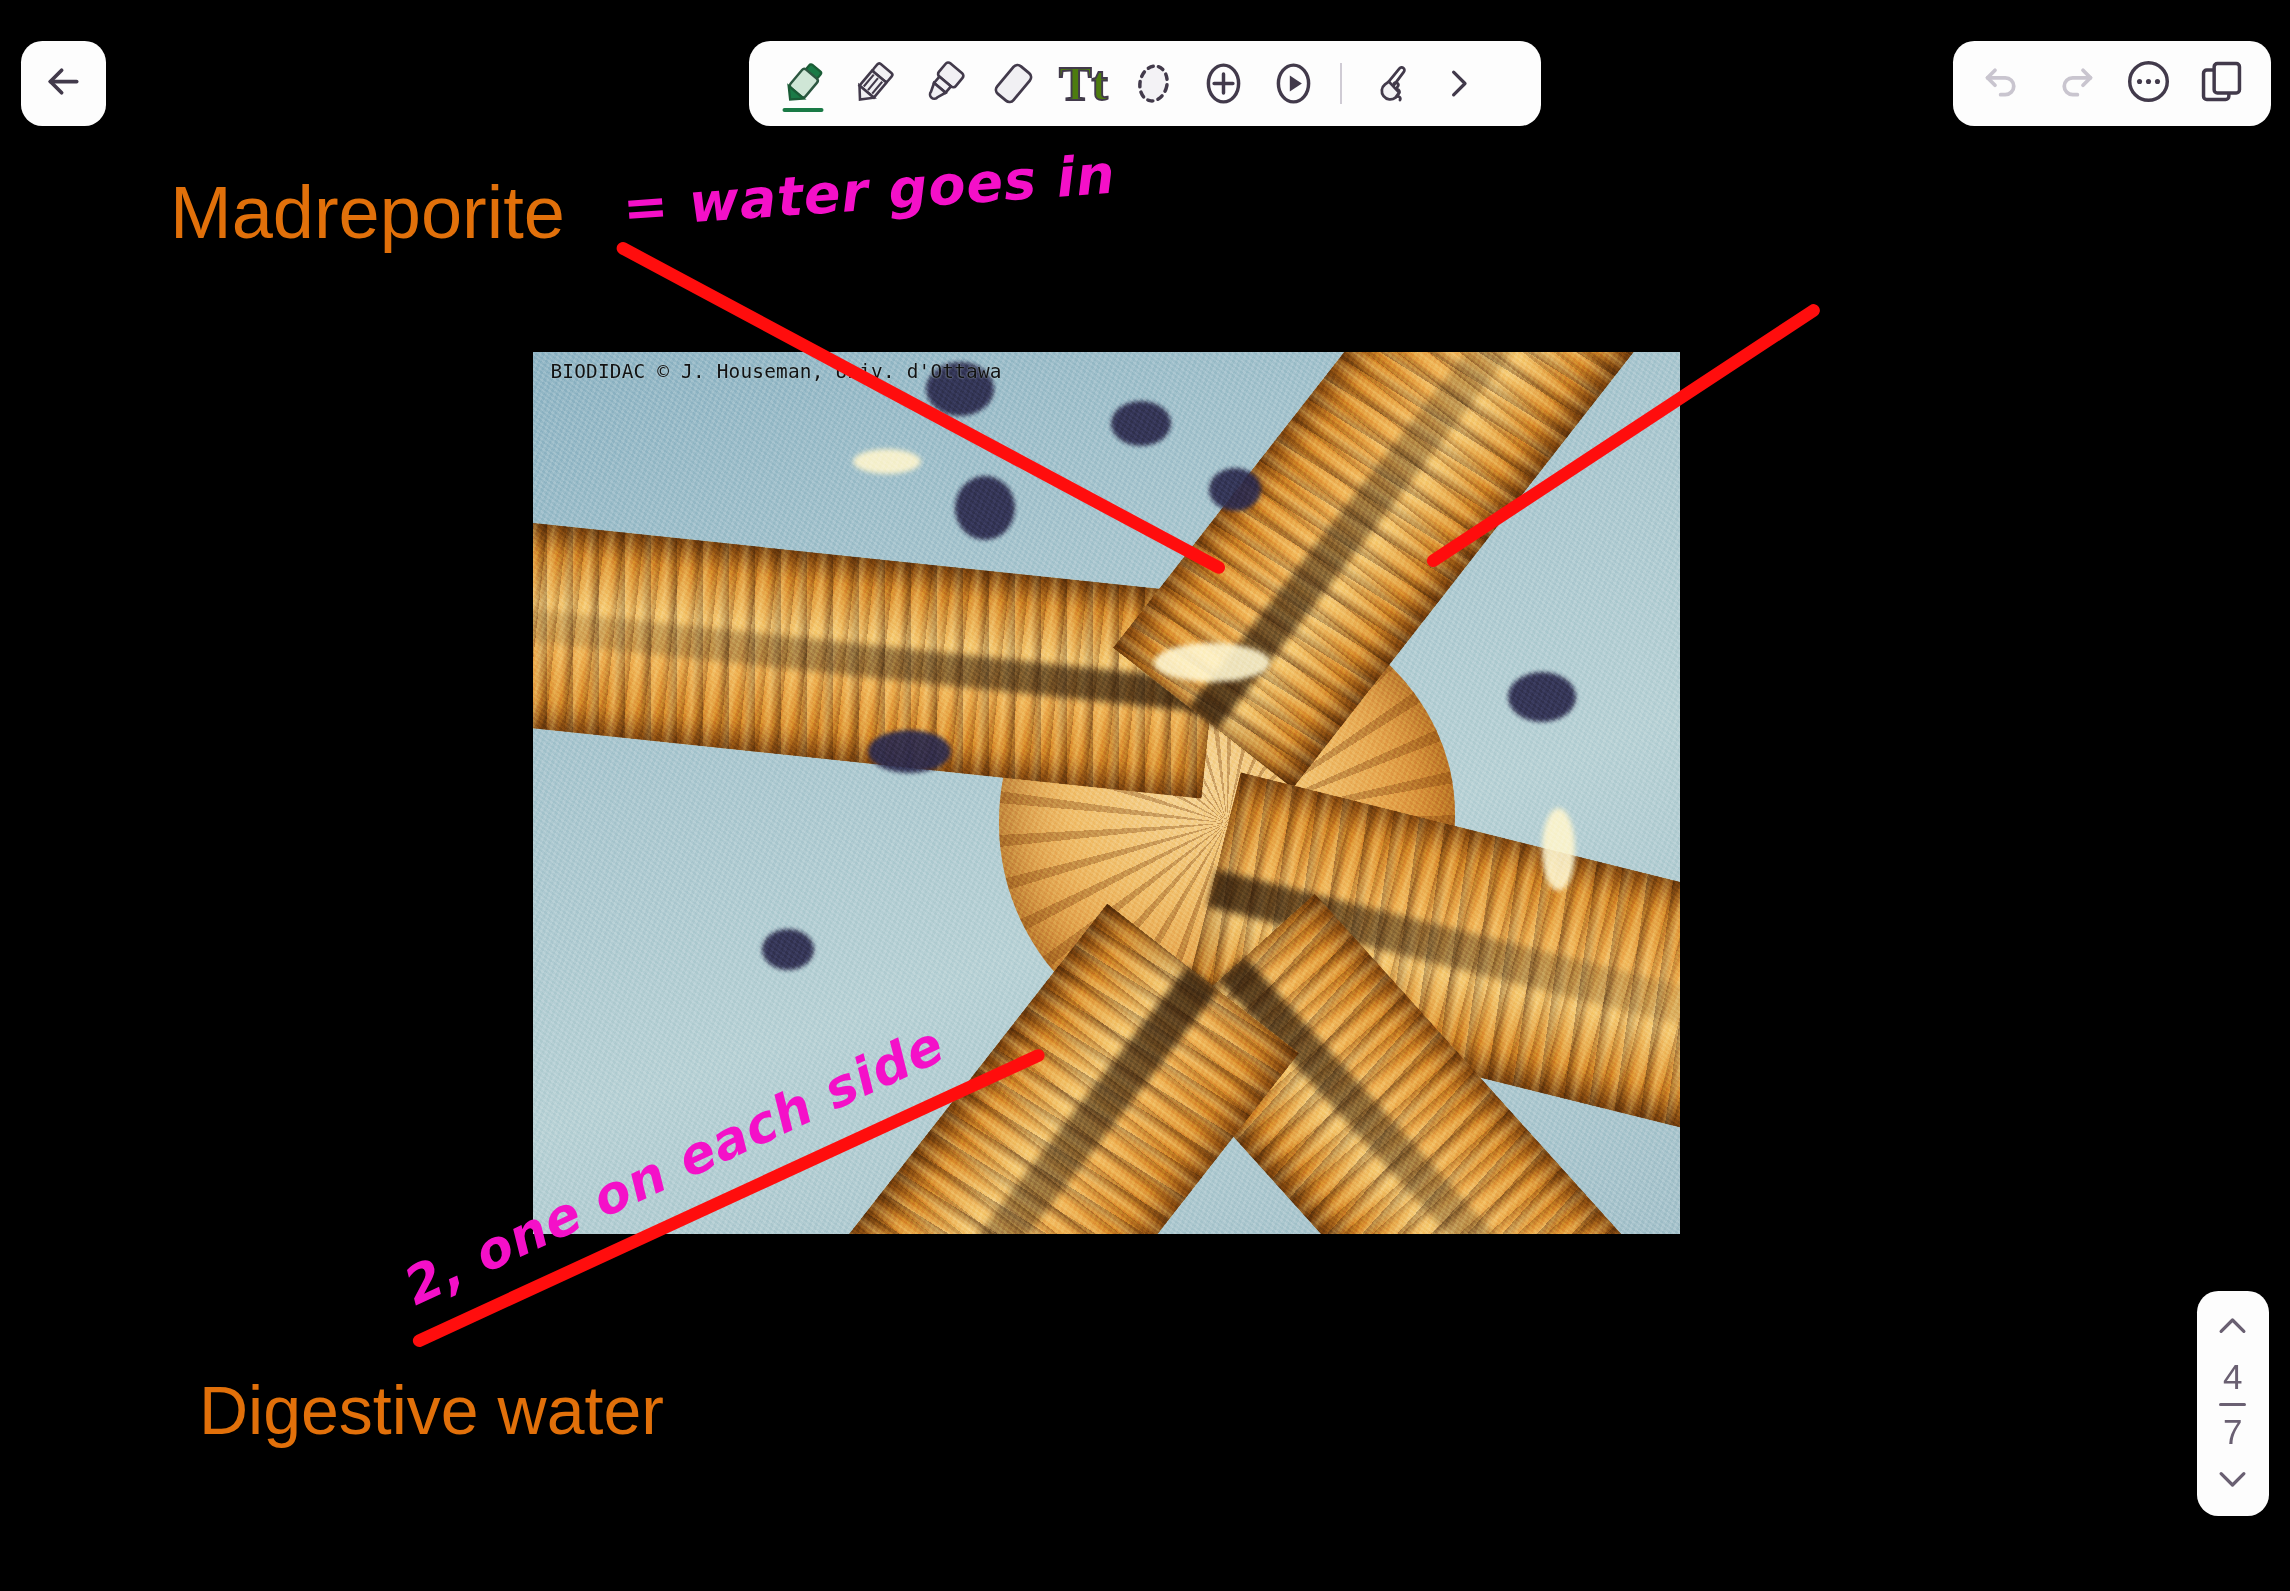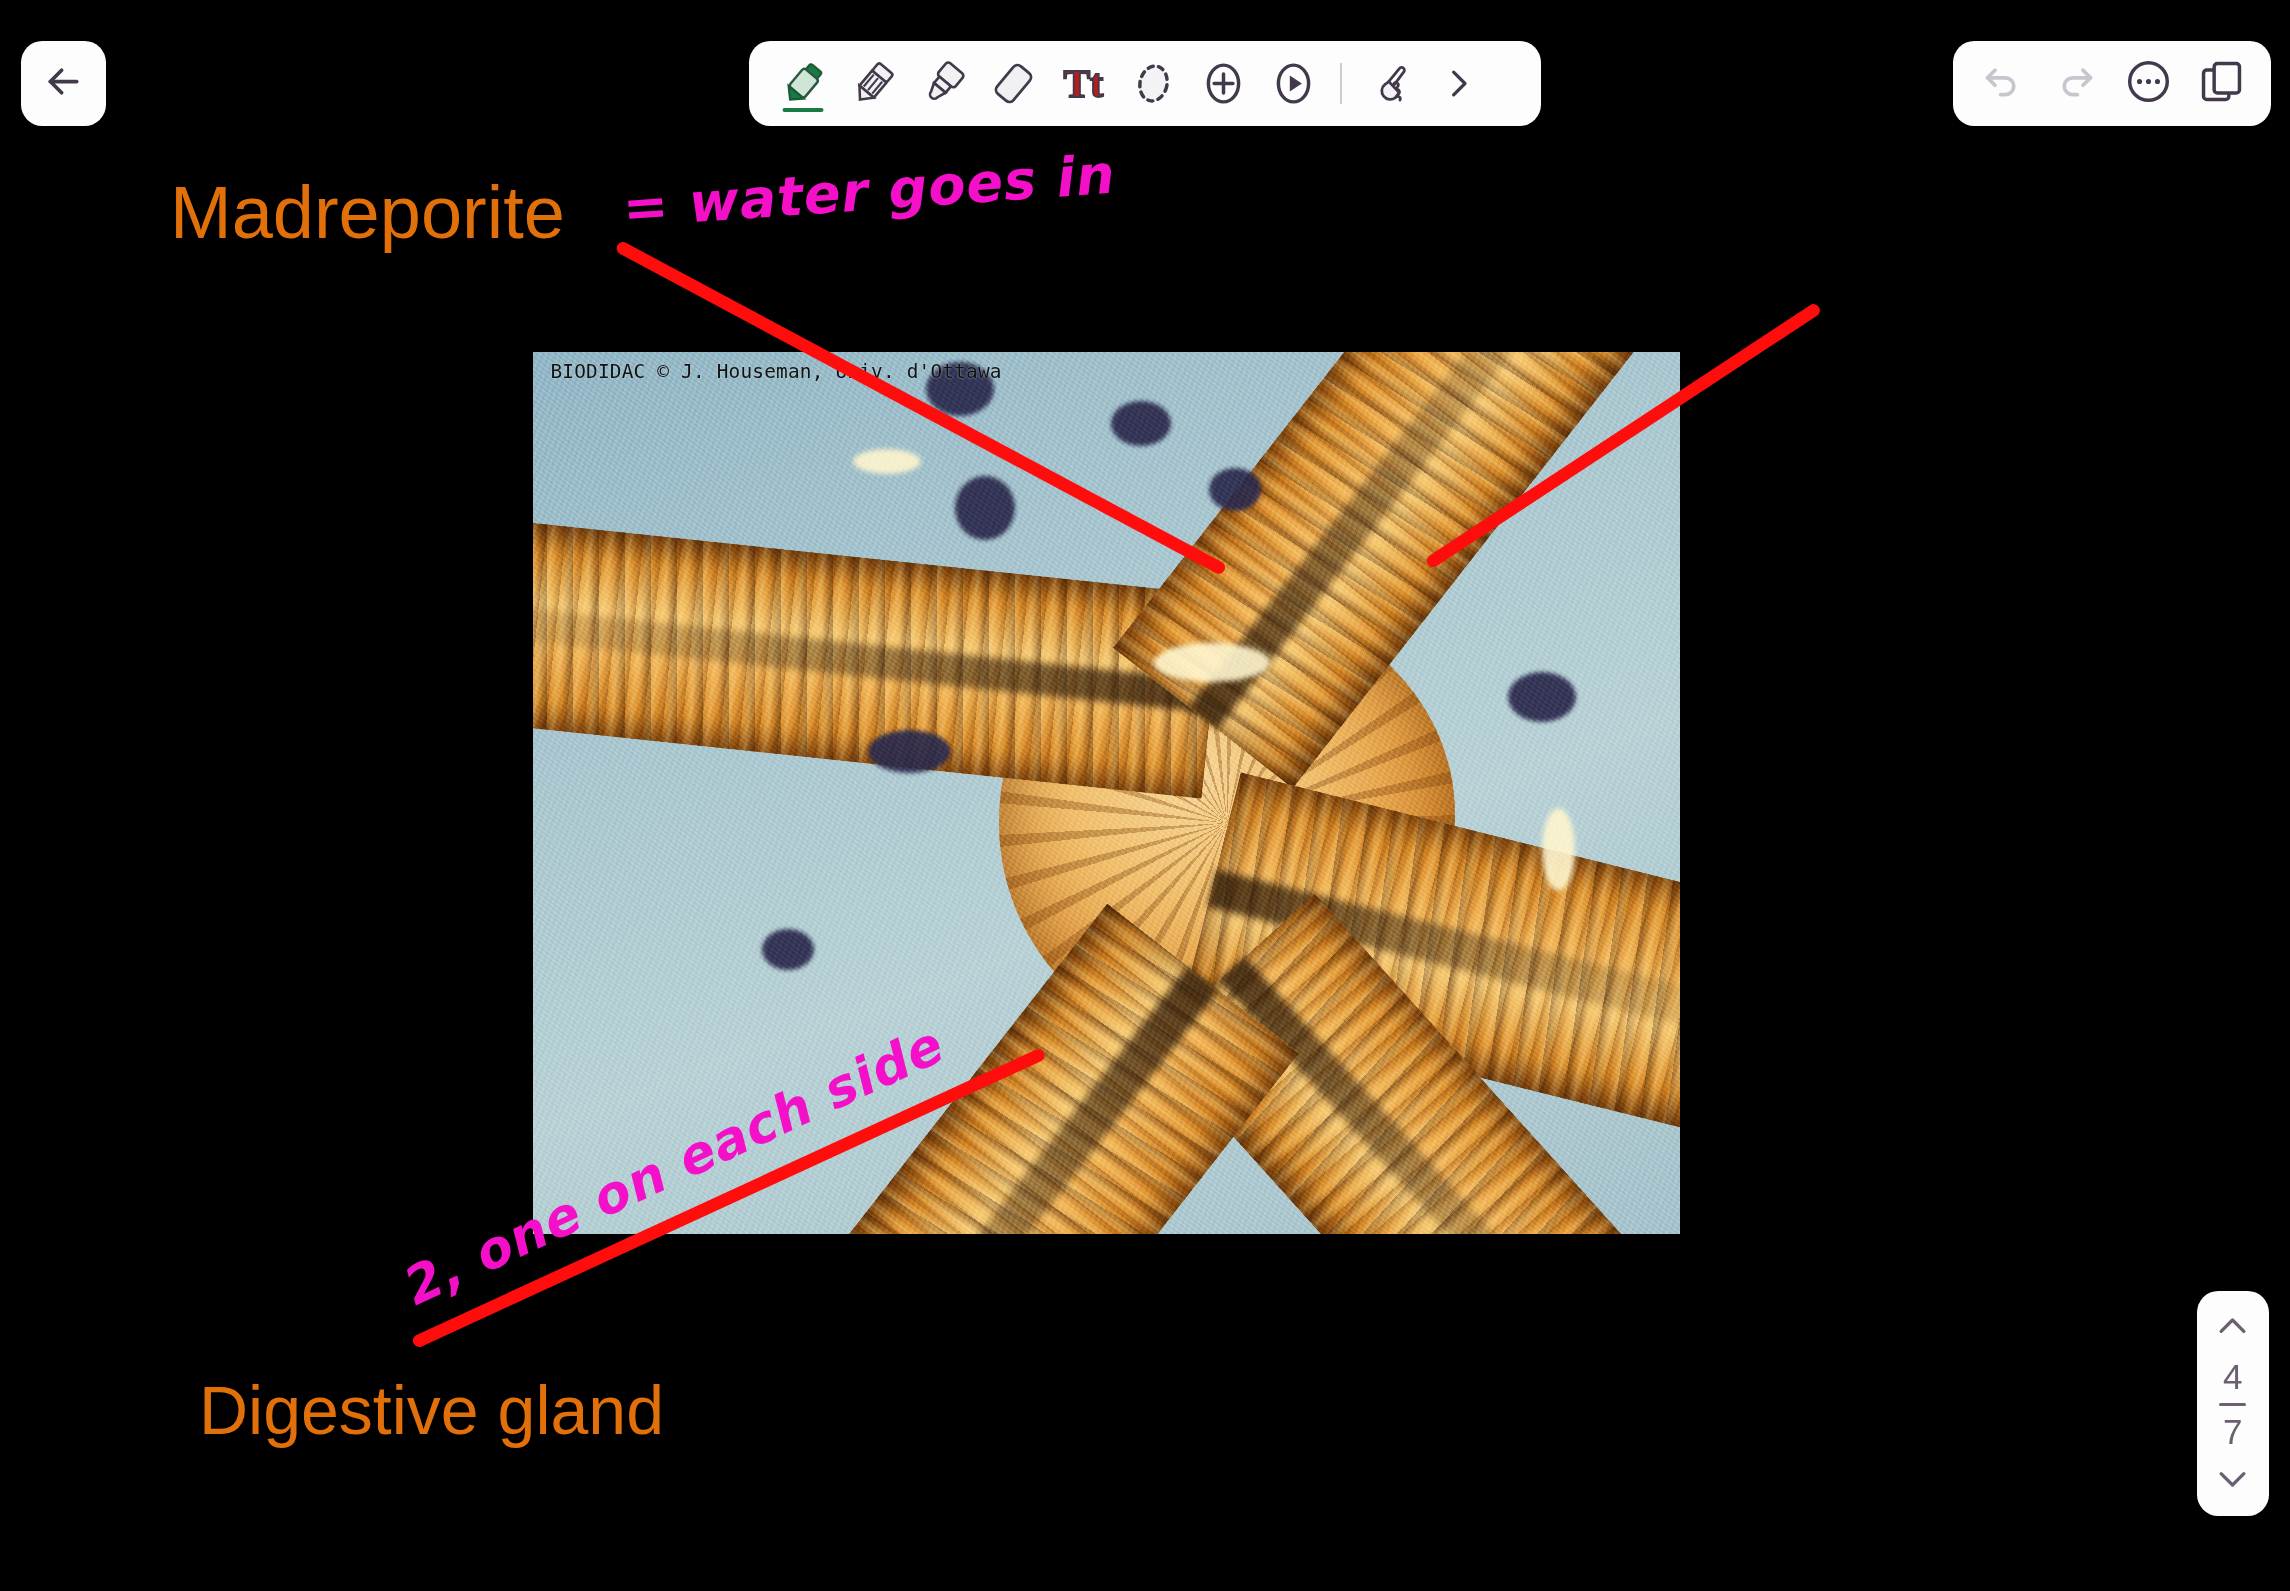--- a/index.html
+++ b/index.html
@@ -278,21 +278,21 @@
       </div>
     </div>
 
     <svg id="leaders" viewBox="0 0 2360 1640" preserveAspectRatio="none">
       <line x1="642" y1="256" x2="1256" y2="585" stroke="#FF0D0D" stroke-width="13" stroke-linecap="round"></line>
       <line x1="1869" y1="320" x2="1477" y2="578" stroke="#FF0D0D" stroke-width="13" stroke-linecap="round"></line>
       <line x1="432" y1="1382" x2="1070" y2="1088" stroke="#FF0D0D" stroke-width="13" stroke-linecap="round"></line>
     </svg>
 
     <div class="label" id="label-madreporite">Madreporite</div>
-    <div class="label" id="label-digestive">Digestive gland</div>
+    <div class="label" id="label-digestive">Digestive water</div>
 
     <div class="ink" id="ink-water">= water goes in</div>
     <div class="ink" id="ink-eachside">2, one on each side</div>
   </div>
 
   <div class="bar" id="back-btn">
     <span>
       <svg width="45" height="45" viewBox="0 0 24 24" fill="none" stroke="#423A4B" stroke-width="2" stroke-linecap="round" stroke-linejoin="round">
         <path d="M19 12H5"></path>
           <path d="M11 18l-6-6 6-6"></path>
@@ -343,22 +343,22 @@
       <span>
         <svg width="49" height="49" viewBox="0 0 24 24">
           <g transform="rotate(40 12 12)">
             <rect x="6.8" y="3.2" width="10.4" height="17.6" rx="2.6" fill="#f1f0f3" stroke="#423A4B" stroke-width="1.35"></rect>
           </g>
         </svg>
       </span>
     </div>
 
     <div class="tool">
-      <span style="font-family:'Liberation Serif',serif; font-size:40px; font-weight:700;
-                   color:#b91c1c; -webkit-text-stroke:1.9px #423A4B; line-height:1;">
+      <span style="font-family:'Liberation Serif',serif; font-size:49px; font-weight:700;
+                   color:#4d7c0f; -webkit-text-stroke:1.9px #423A4B; line-height:1;">
         <span>Tt</span>
       </span>
     </div>
 
     <div class="tool">
       <span>
         <svg width="49" height="49" viewBox="0 0 24 24">
           <ellipse cx="12" cy="12" rx="6.6" ry="8.6" transform="rotate(12 12 12)" fill="#f3f2f5" stroke="#423A4B" stroke-width="1.7" stroke-dasharray="2.6 2.6" stroke-linecap="round"></ellipse>
         </svg>
       </span>

